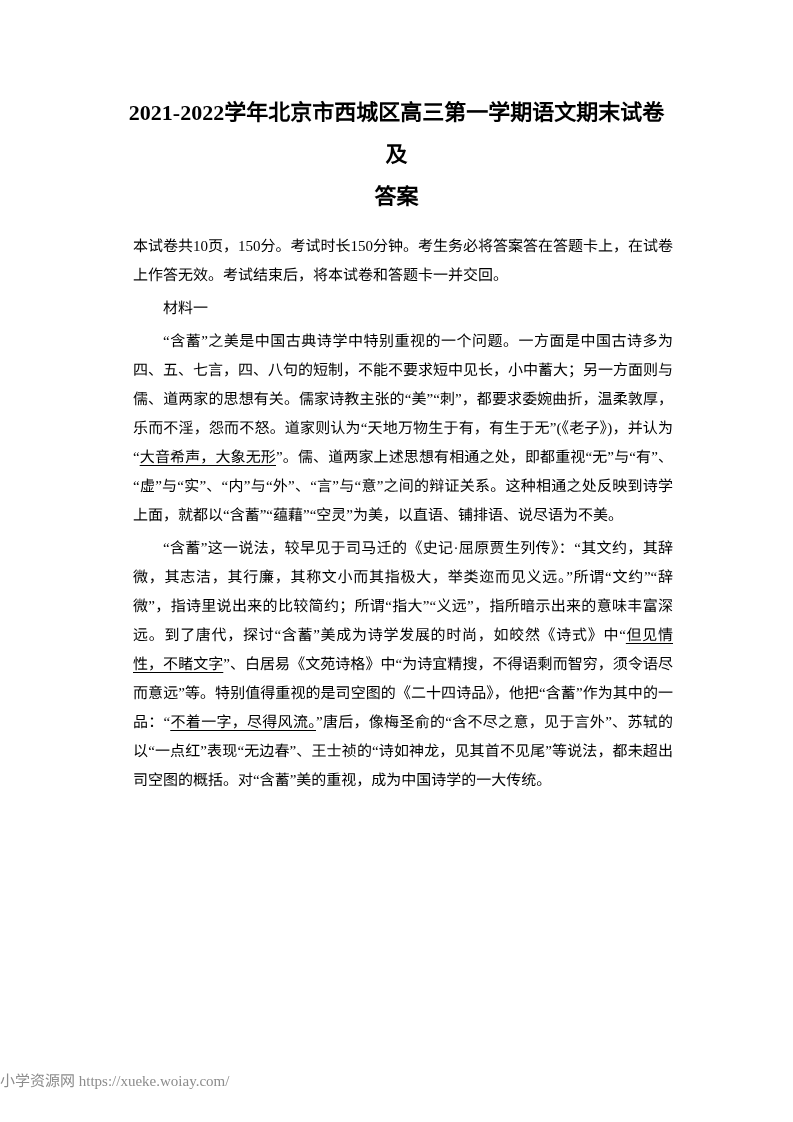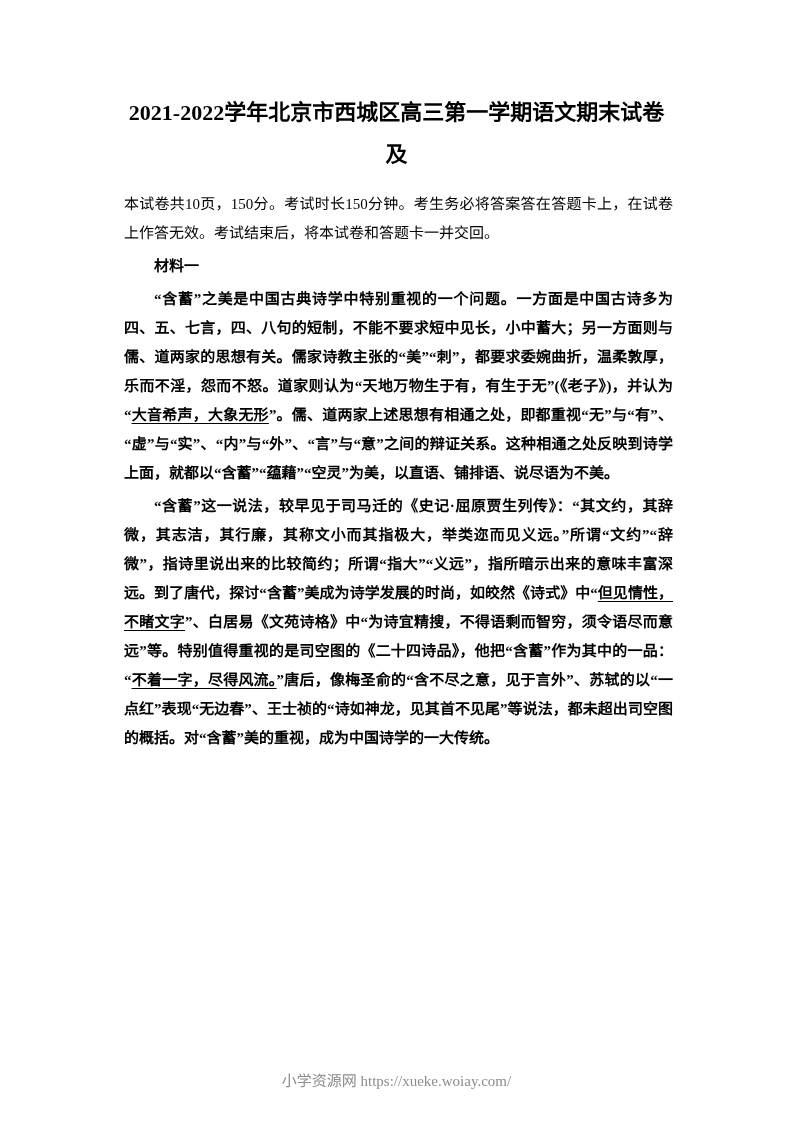--- a/index.html
+++ b/index.html
@@ -24,46 +24,47 @@
     text-align: center;
     line-height: 42px;
     margin: 0 0 14px 0;
   }
   .doc-title .title-line { display: block; }
   .para {
     font-size: 15px;
     line-height: 29px;
     text-align: justify;
     text-justify: inter-ideograph;
-    margin: 0 0 4px 4px;
+    margin: 0 0 4px 13px;
     word-break: break-all;
   }
-  .para.indent { text-indent: 2em; font-weight: bold; }
+  .para.indent { text-indent: 2em; }
   .u {
     text-decoration: underline;
     text-underline-offset: 3px;
   }
   .footer {
     position: absolute;
     left: 0;
     right: 0;
     bottom: 32px;
-    text-align: center;
+    text-align: left;
     font-size: 15px;
     color: #8c8c8c;
     font-family: "Liberation Serif", "DejaVu Serif", serif;
   }
 </style>
 </head>
 <body>
 
 <div class="page">
   <div class="content">
     <h1 class="doc-title">
       <span class="title-line">2021-2022学年北京市西城区高三第一学期语文期末试卷及</span>
+      <span class="title-line">答案</span>
     </h1>
     <div>
         <p class="para"><span>本试卷共10页，150分。考试时长150分钟。考生务必将答案答在答题卡上，在试卷上作答无效。考试结束后，将本试卷和答题卡一并交回。</span></p>
         <p class="para indent"><span>材料一</span></p>
         <p class="para indent"><span>“含蓄”之美是中国古典诗学中特别重视的一个问题。一方面是中国古诗多为四、五、七言，四、八句的短制，不能不要求短中见长，小中蓄大；另一方面则与儒、道两家的思想有关。儒家诗教主张的“美”“刺”，都要求委婉曲折，温柔敦厚，乐而不淫，怨而不怒。道家则认为“天地万物生于有，有生于无”(《老子》)，并认为“</span><span class="u">大音希声，大象无形</span><span>”。儒、道两家上述思想有相通之处，即都重视“无”与“有”、“虚”与“实”、“内”与“外”、“言”与“意”之间的辩证关系。这种相通之处反映到诗学上面，就都以“含蓄”“蕴藉”“空灵”为美，以直语、铺排语、说尽语为不美。</span></p>
         <p class="para indent"><span>“含蓄”这一说法，较早见于司马迁的《史记·屈原贾生列传》：“其文约，其辞微，其志洁，其行廉，其称文小而其指极大，举类迩而见义远。”所谓“文约”“辞微”，指诗里说出来的比较简约；所谓“指大”“义远”，指所暗示出来的意味丰富深远。到了唐代，探讨“含蓄”美成为诗学发展的时尚，如皎然《诗式》中“</span><span class="u">但见情性，不睹文字</span><span>”、白居易《文苑诗格》中“为诗宜精搜，不得语剩而智穷，须令语尽而意远”等。特别值得重视的是司空图的《二十四诗品》，他把“含蓄”作为其中的一品：“</span><span class="u">不着一字，尽得风流。</span><span>”唐后，像梅圣俞的“含不尽之意，见于言外”、苏轼的以“一点红”表现“无边春”、王士祯的“诗如神龙，见其首不见尾”等说法，都未超出司空图的概括。对“含蓄”美的重视，成为中国诗学的一大传统。</span></p>
       </div>
   </div>
   <div class="footer">
     <span>小学资源网 https://xueke.woiay.com/</span>

